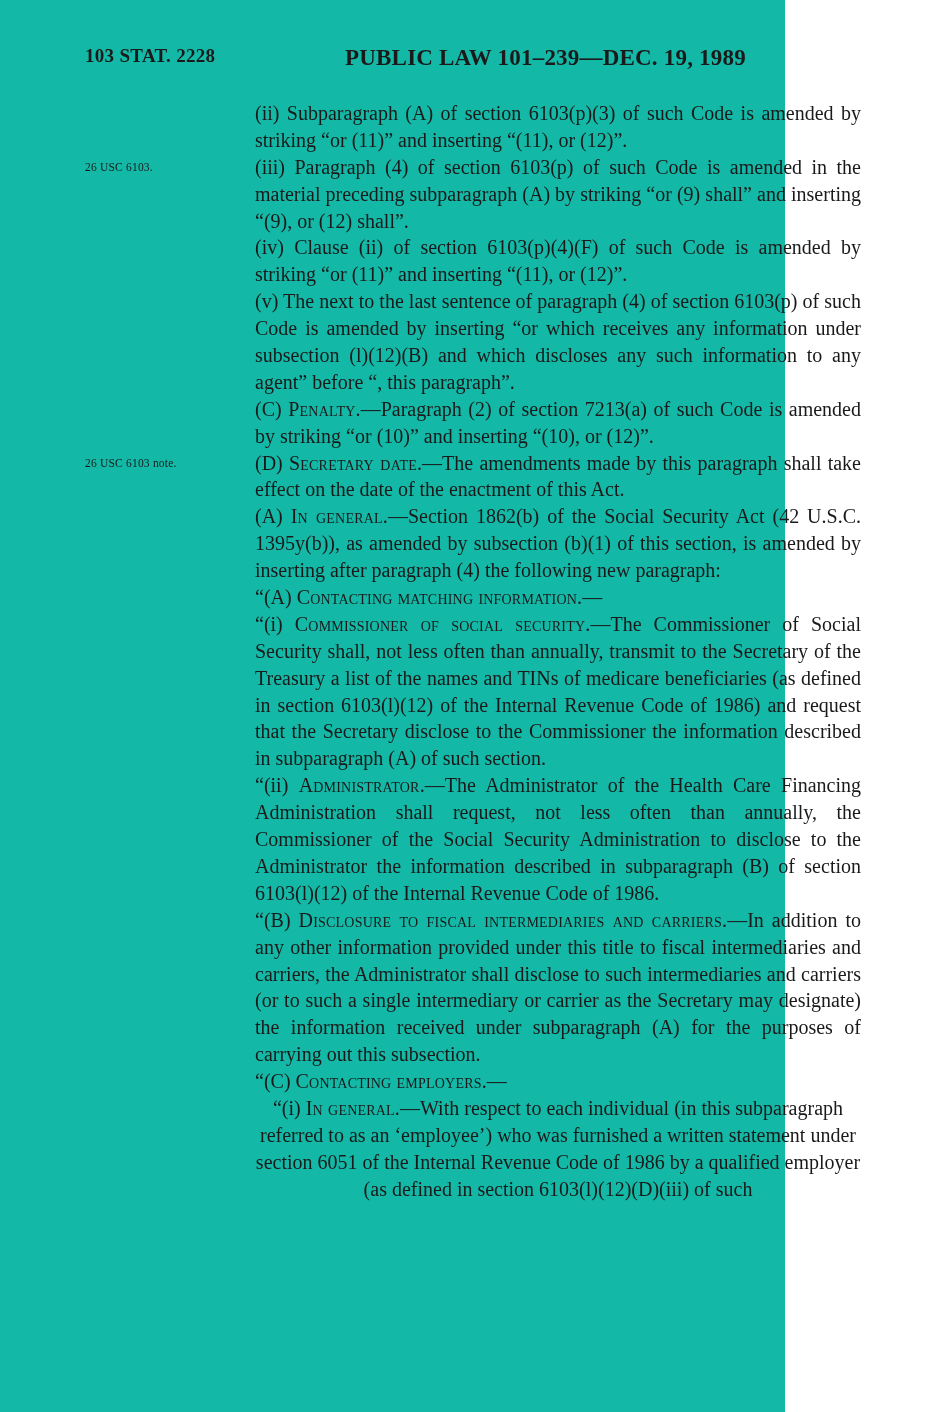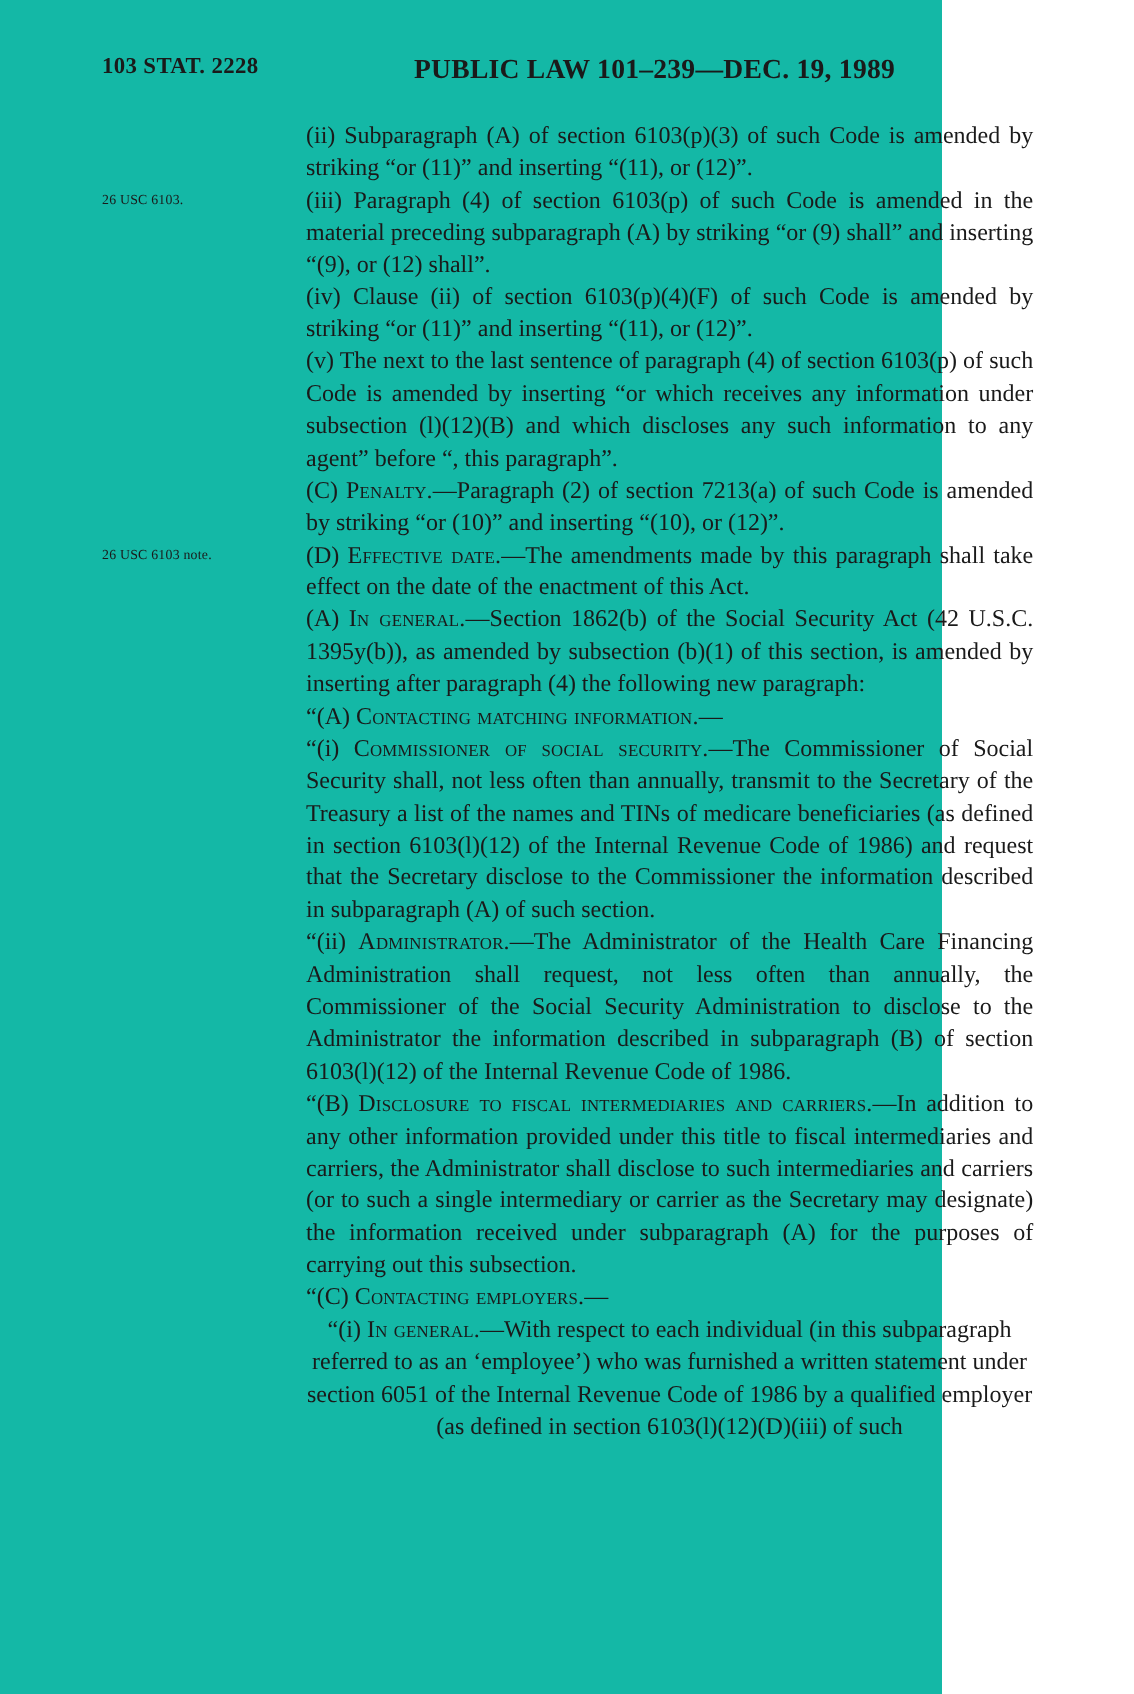--- a/index.html
+++ b/index.html
@@ -97,21 +97,21 @@
 
   <div class="margin-note note-1">26 USC 6103.</div>
   <div class="margin-note note-2">26 USC 6103 note.</div>
 
   <div class="col" id="body-column">
       <p class="ind1 ti1"><span>(ii) Subparagraph (A) of section 6103(p)(3) of such Code is amended by striking “or (11)” and inserting “(11), or (12)”.</span></p>
       <p class="ind1 ti1"><span>(iii) Paragraph (4) of section 6103(p) of such Code is amended in the material preceding subparagraph (A) by striking “or (9) shall” and inserting “(9), or (12) shall”.</span></p>
       <p class="ind1 ti1"><span>(iv) Clause (ii) of section 6103(p)(4)(F) of such Code is amended by striking “or (11)” and inserting “(11), or (12)”.</span></p>
       <p class="ind1 ti1"><span>(v) The next to the last sentence of paragraph (4) of section 6103(p) of such Code is amended by inserting “or which receives any information under subsection (l)(12)(B) and which discloses any such information to any agent” before “, this paragraph”.</span></p>
       <p class="ind0 ti1"><span>(C) </span><span class="sc">Penalty.</span><span>—Paragraph (2) of section 7213(a) of such Code is amended by striking “or (10)” and inserting “(10), or (12)”.</span></p>
-      <p class="ind0 ti1"><span>(D) </span><span class="sc">Effective date.</span><span>—The amendments made by this paragraph shall take effect on the date of the enactment of this Act.</span></p>
+      <p class="ind0 ti1"><span>(D) </span><span class="sc">Secretary date.</span><span>—The amendments made by this paragraph shall take effect on the date of the enactment of this Act.</span></p>
       <p class="ind1 ti1"><span>(A) </span><span class="sc">In general.</span><span>—Section 1862(b) of the Social Security Act (42 U.S.C. 1395y(b)), as amended by subsection (b)(1) of this section, is amended by inserting after paragraph (4) the following new paragraph:</span></p>
       <p class="ind1 ti1"><span>“(A) </span><span class="sc">Contacting matching information.—</span></p>
       <p class="ind2 ti1"><span>“(i) </span><span class="sc">Commissioner of social security.</span><span>—The Commissioner of Social Security shall, not less often than annually, transmit to the Secretary of the Treasury a list of the names and TINs of medicare beneficiaries (as defined in section 6103(l)(12) of the Internal Revenue Code of 1986) and request that the Secretary disclose to the Commissioner the information described in subparagraph (A) of such section.</span></p>
       <p class="ind2 ti1"><span>“(ii) </span><span class="sc">Administrator.</span><span>—The Administrator of the Health Care Financing Administration shall request, not less often than annually, the Commissioner of the Social Security Administration to disclose to the Administrator the information described in subparagraph (B) of section 6103(l)(12) of the Internal Revenue Code of 1986.</span></p>
       <p class="ind1 ti1"><span>“(B) </span><span class="sc">Disclosure to fiscal intermediaries and carriers.</span><span>—In addition to any other information provided under this title to fiscal intermediaries and carriers, the Administrator shall disclose to such intermediaries and carriers (or to such a single intermediary or carrier as the Secretary may designate) the information received under subparagraph (A) for the purposes of carrying out this subsection.</span></p>
       <p class="ind1 ti1"><span>“(C) </span><span class="sc">Contacting employers.—</span></p>
       <p class="ind2 ti1 last"><span>“(i) </span><span class="sc">In general.</span><span>—With respect to each individual (in this subparagraph referred to as an ‘employee’) who was furnished a written statement under section 6051 of the Internal Revenue Code of 1986 by a qualified employer (as defined in section 6103(l)(12)(D)(iii) of such</span></p>
     </div>
 
 </div>

